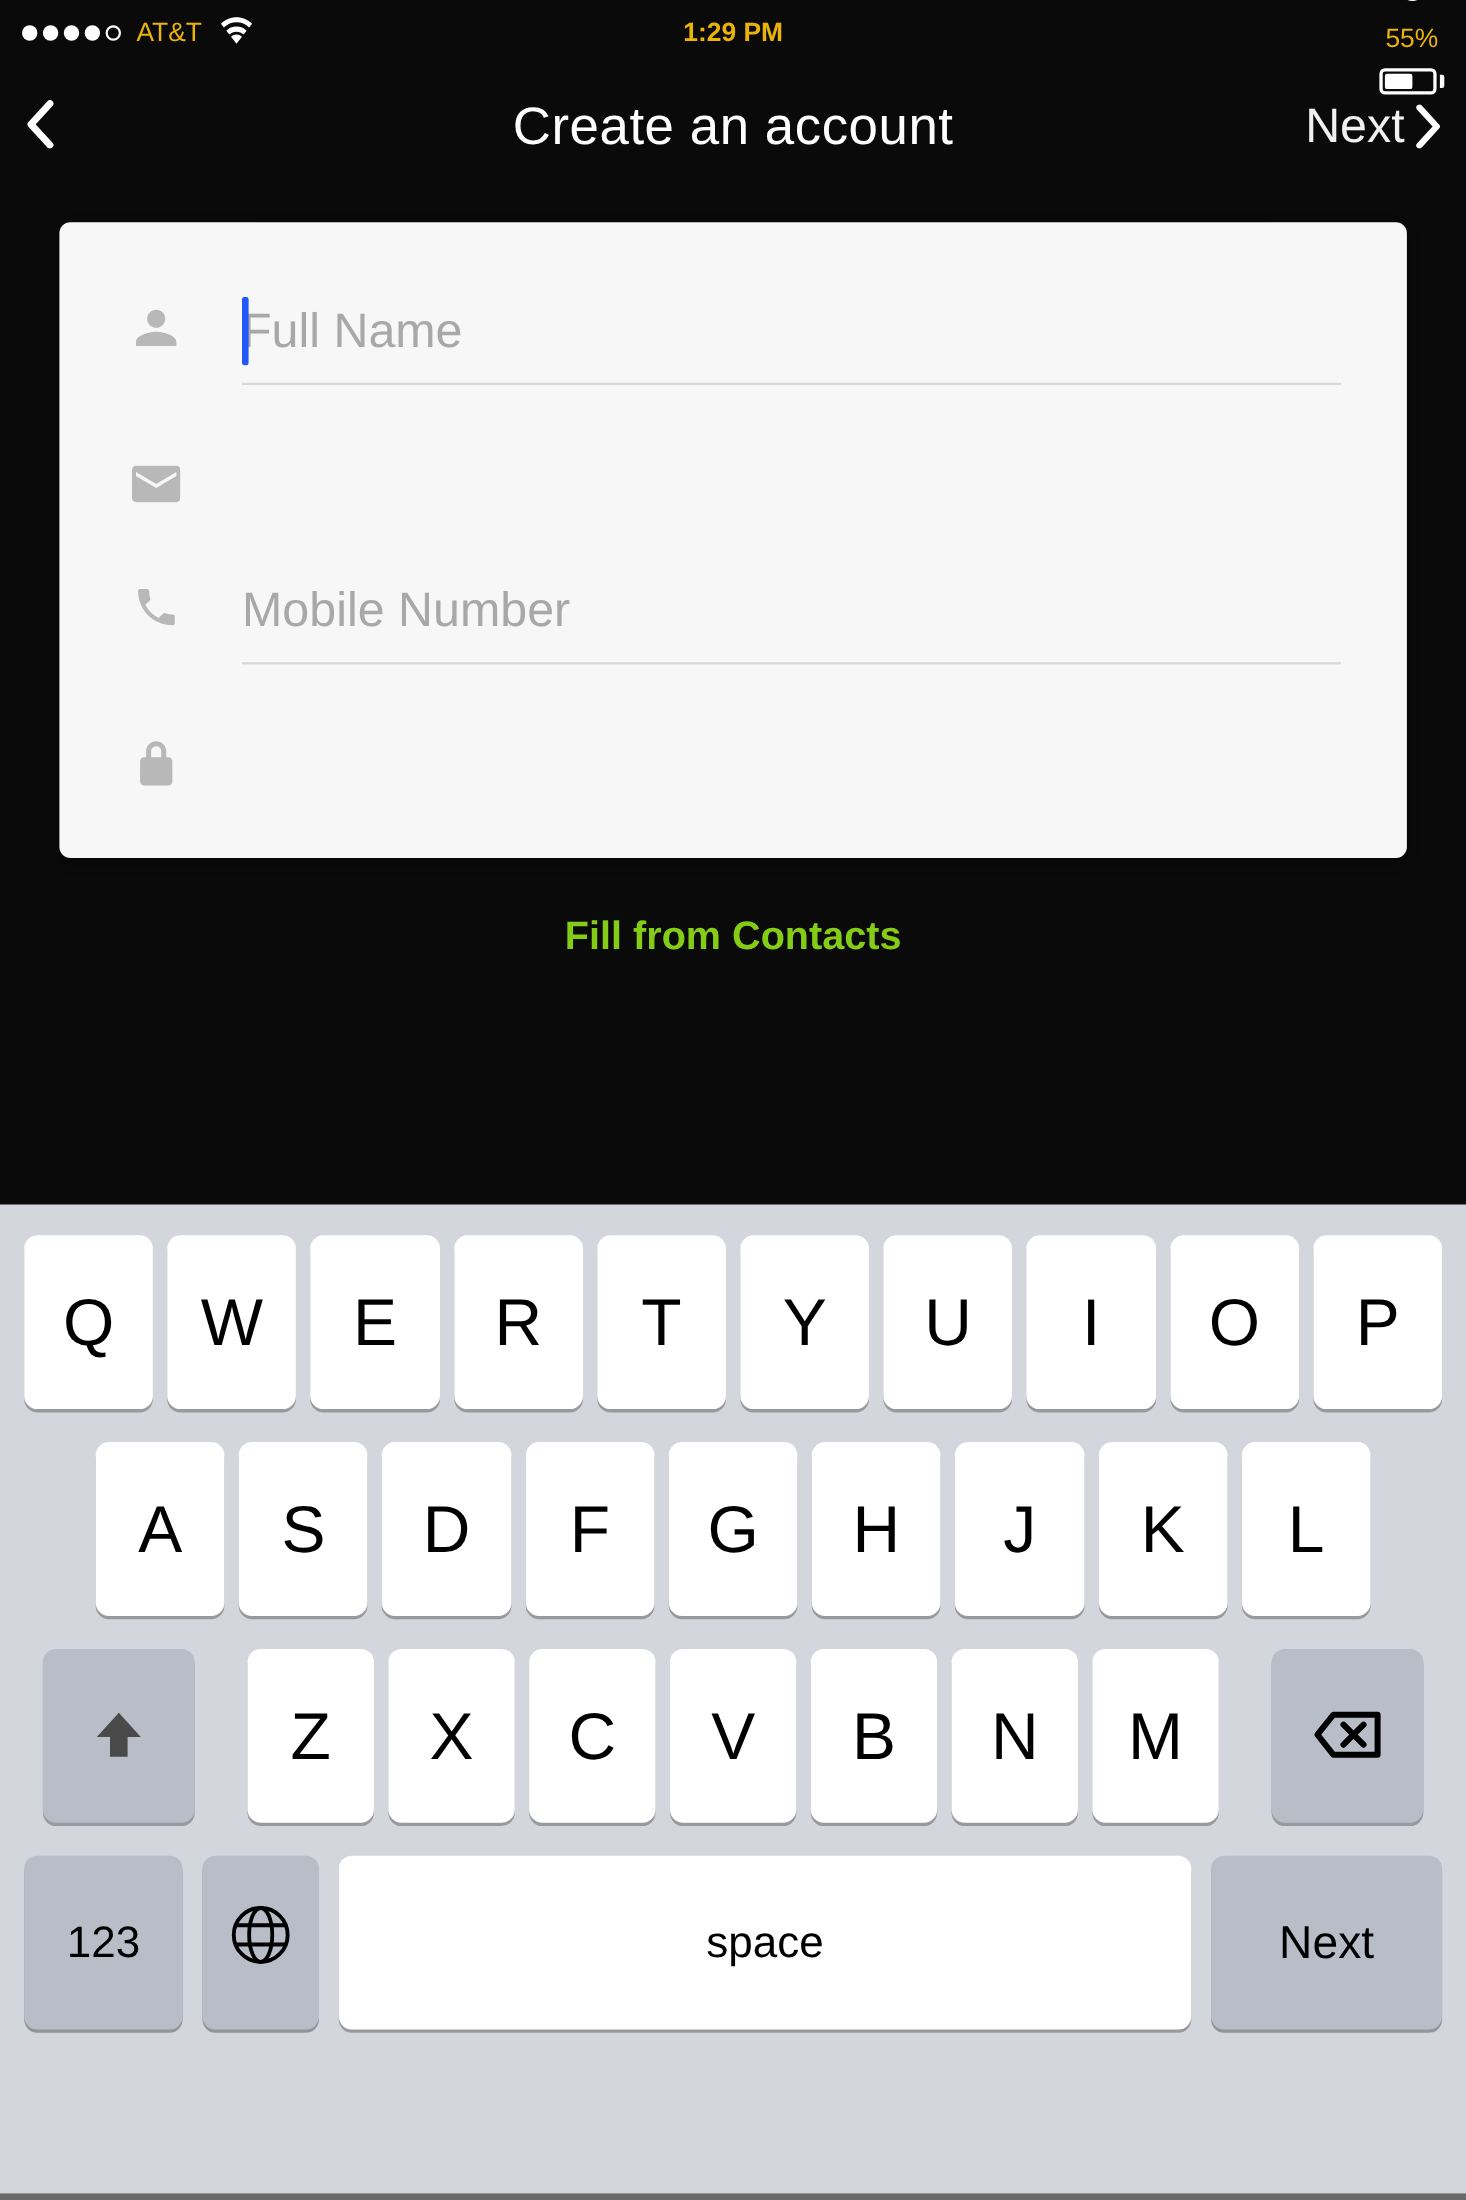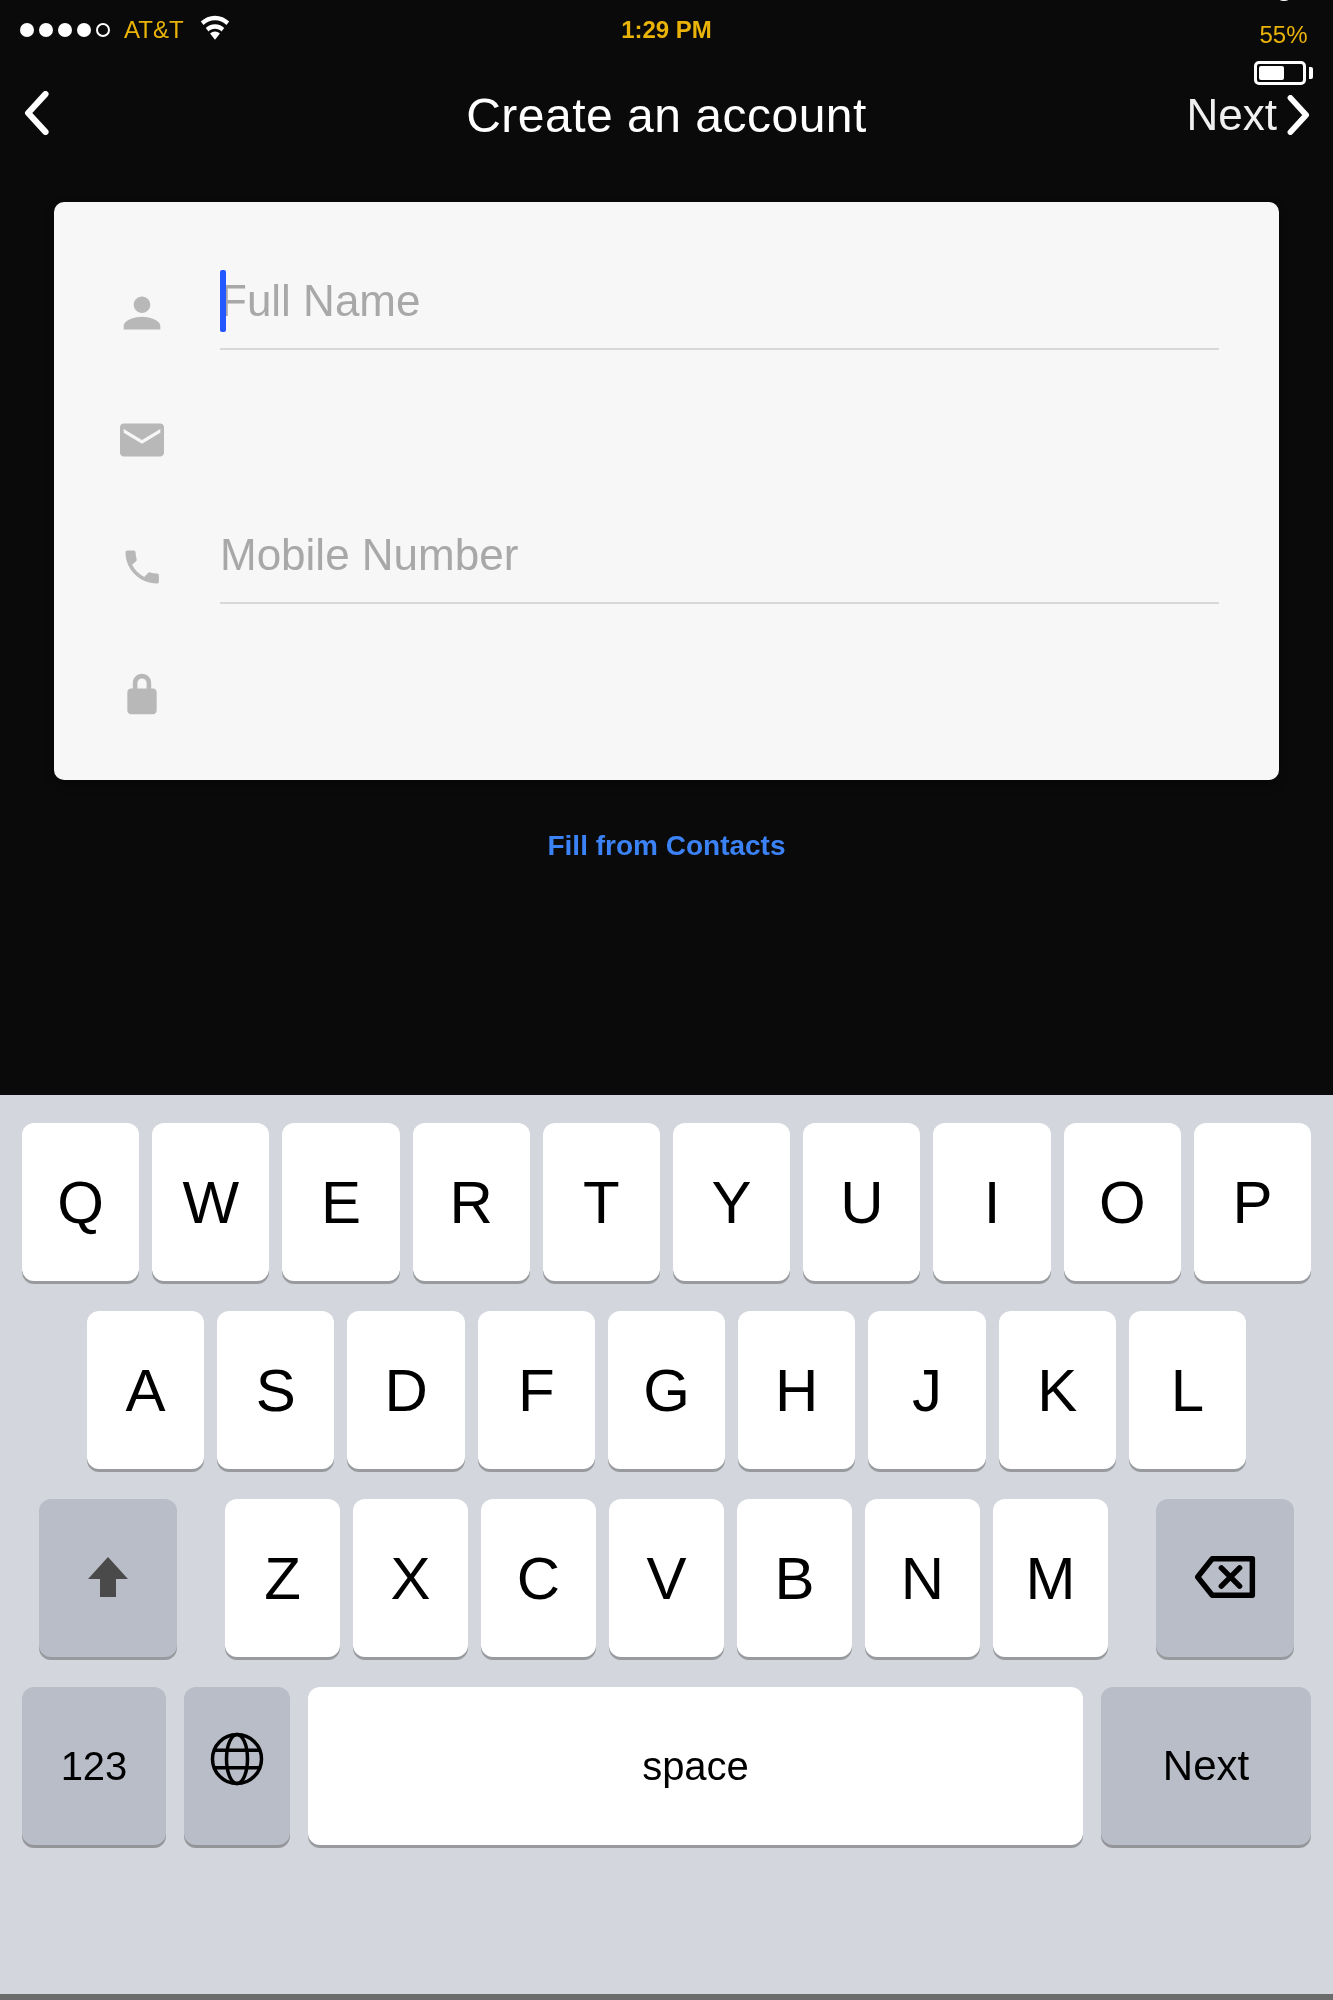--- a/index.html
+++ b/index.html
@@ -68,21 +68,21 @@
     
     .form-card {
       margin: 32px 54px 0 54px;
       background: #f7f7f7;
       border-radius: 10px;
       padding: 40px 60px 30px 60px;
       box-shadow: 0 4px 10px rgba(0,0,0,0.35);
     }
     .form-row {
       display: flex;
-      align-items: center;
+      align-items: flex-start;
       gap: 50px;
       padding: 34px 0;
     }
     .field-wrap {
       flex: 1;
       display: flex;
       align-items: center;
       border-bottom: 2px solid #d8d8d8;
       padding-bottom: 22px;
       position: relative;
@@ -115,22 +115,22 @@
       top: -6px;
       bottom: 16px;
       width: 6px;
       background: #2458ff;
       border-radius: 2px;
     }
 
     
     .fill-contacts {
       text-align: center;
-      color: #3b82f6;
-      font-size: 28px;
+      color: #84cc16;
+      font-size: 36px;
       font-weight: 700;
       margin-top: 50px;
     }
 
     
     .keyboard {
       position: absolute;
       bottom: 0;
       left: 0;
       right: 0;

